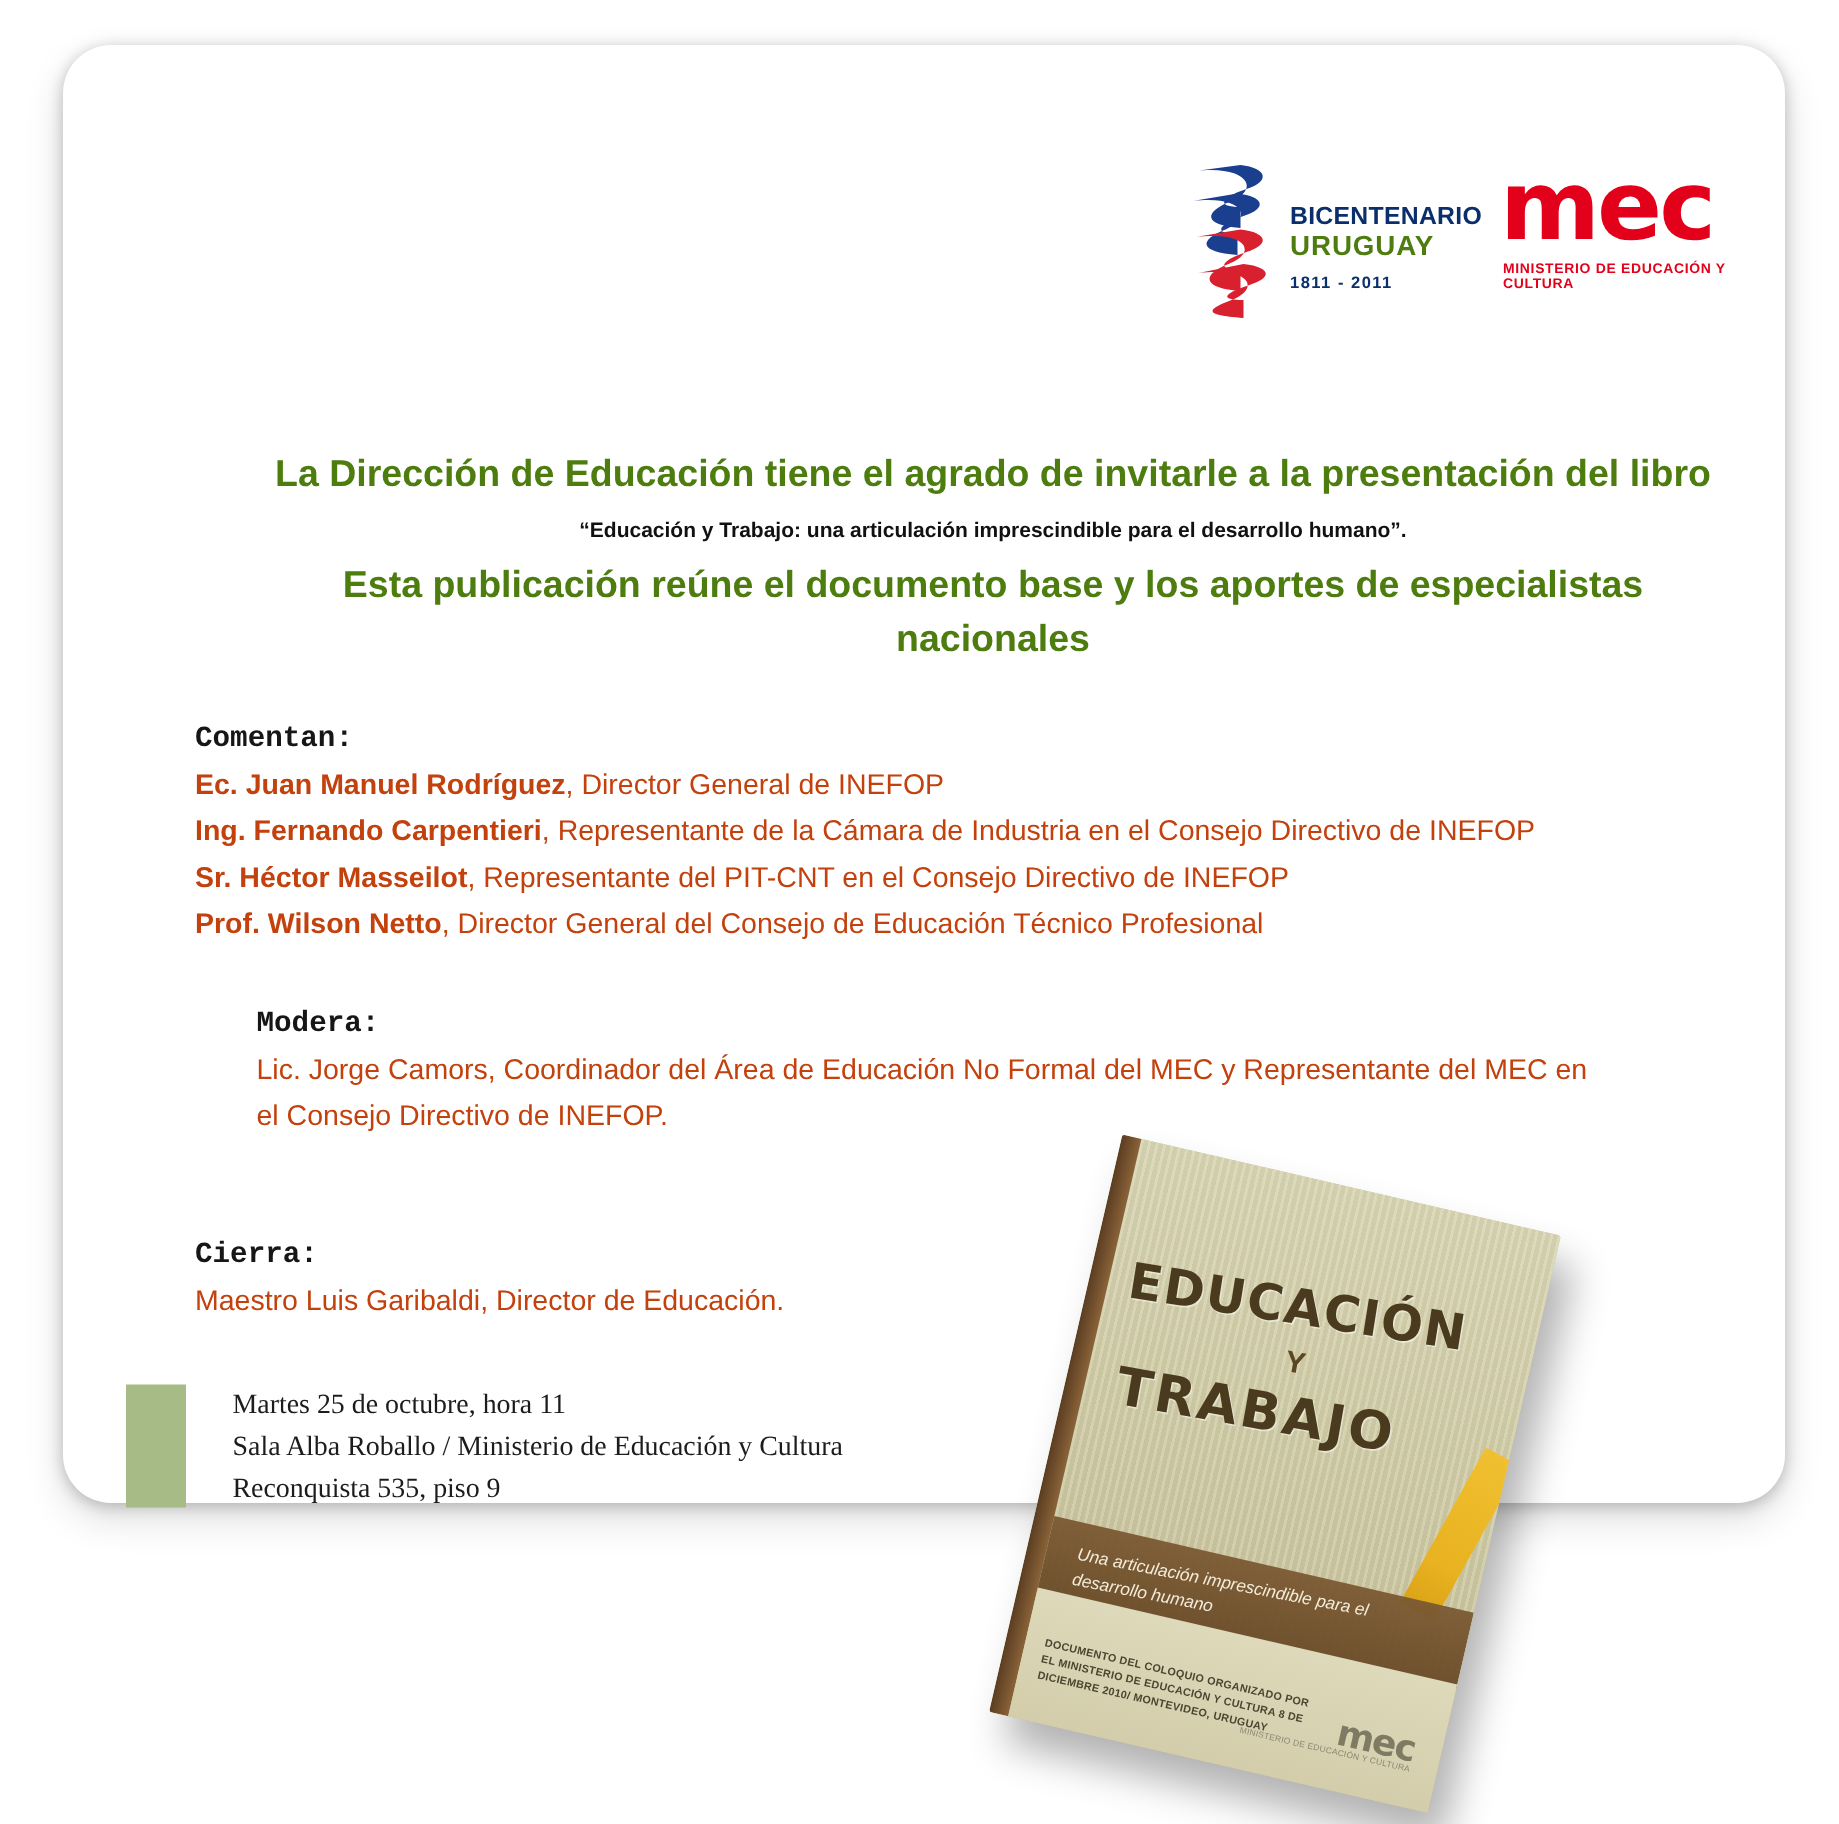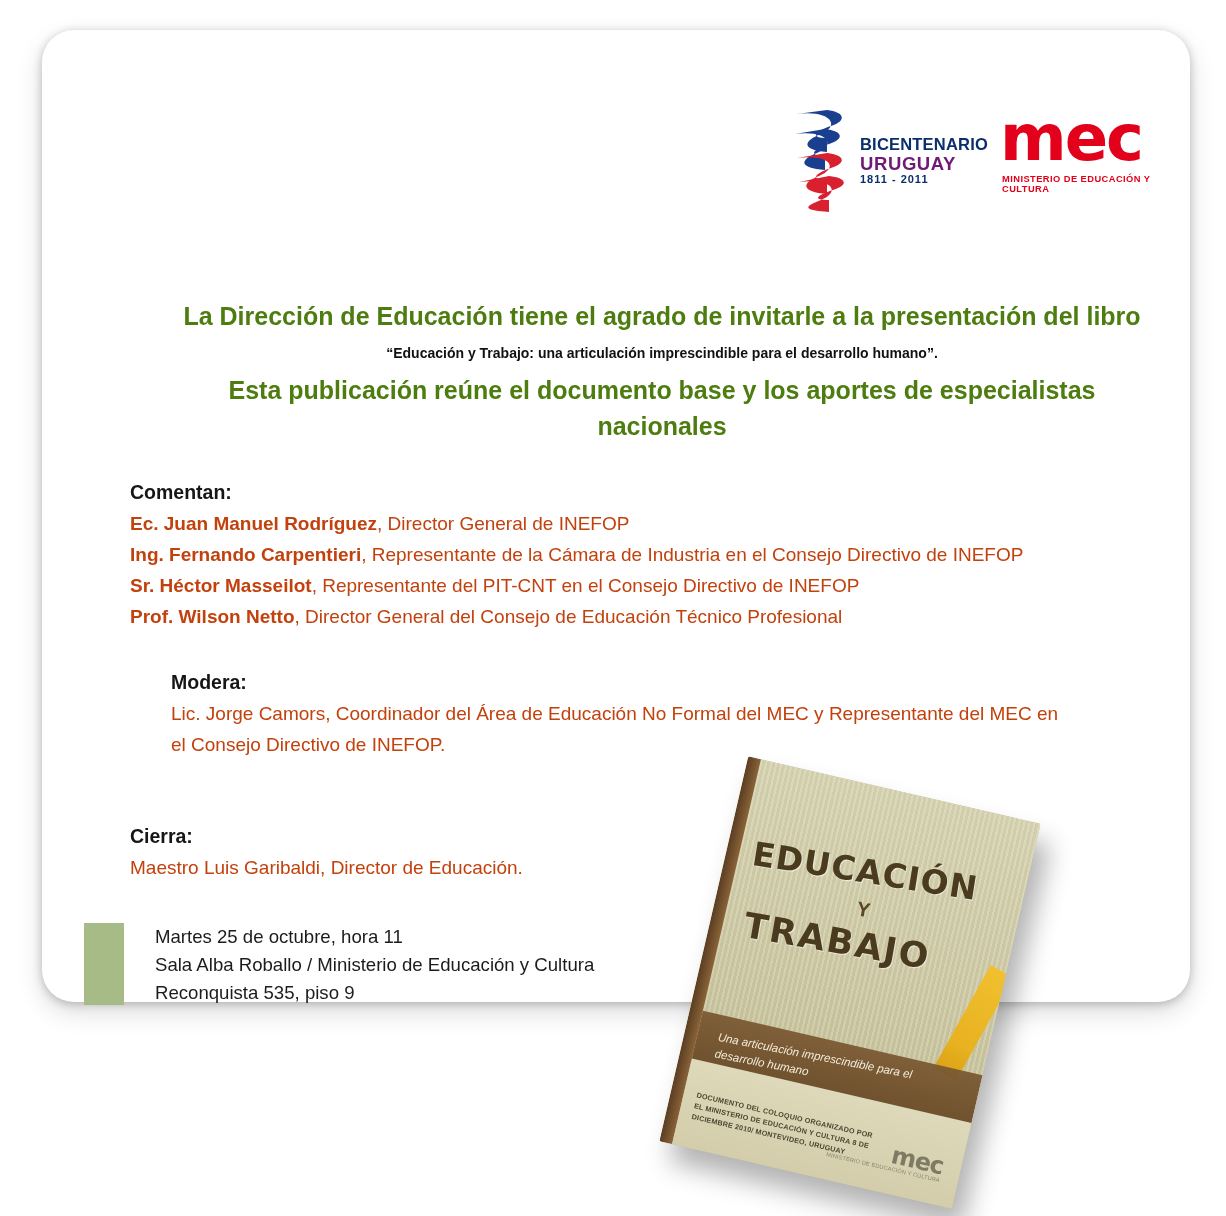--- a/index.html
+++ b/index.html
@@ -61,29 +61,29 @@
   }
   .bicent-text .l1 {
     font-size: 16.5px;
     font-weight: bold;
     color: #0a2f6b;
     letter-spacing: 0.2px;
   }
   .bicent-text .l2 {
     font-size: 18.5px;
     font-weight: bold;
-    color: #701a75;
+    color: #4d7c0f;
     letter-spacing: 0.6px;
   }
   .bicent-text .l3 {
     font-size: 11px;
     font-weight: bold;
     color: #0a2f6b;
     letter-spacing: 1px;
-    margin-top: 0;
+    margin-top: 10px;
   }
   .mec-logo {
     position: absolute;
     left: 238px;
     top: 28px;
     width: 200px;
     height: 100px;
   }
   .mec-word {
     font-family: "DejaVu Sans", sans-serif;
@@ -131,20 +131,21 @@
   }
   .blk-comentan { top: 446px; }
   .blk-modera   { top: 636px; margin-left: 41px; }
   .blk-cierra   { top: 790px; }
 
   .heading {
     font-size: 19.5px;
     font-weight: bold;
     line-height: 32px;
     color: #161616;
+    font-family: Liberation Mono, monospace;
   }
   .entry {
     font-size: 19px;
     line-height: 31px;
     color: #c2410c;
   }
   .entry b {
     font-weight: bold;
   }
   
@@ -166,20 +167,21 @@
   .venue-lines {
     position: absolute;
     left: 71px;
     top: 0px;
     width: 620px;
   }
   .venue-lines div {
     font-size: 18.6px;
     line-height: 28px;
     color: #1c1c1c;
+    font-family: Liberation Serif, serif;
   }
   
   .book-wrap {
     position: absolute;
     left: 620px;
     top: 735px;
     width: 470px;
     height: 430px;
   }
   .book {

